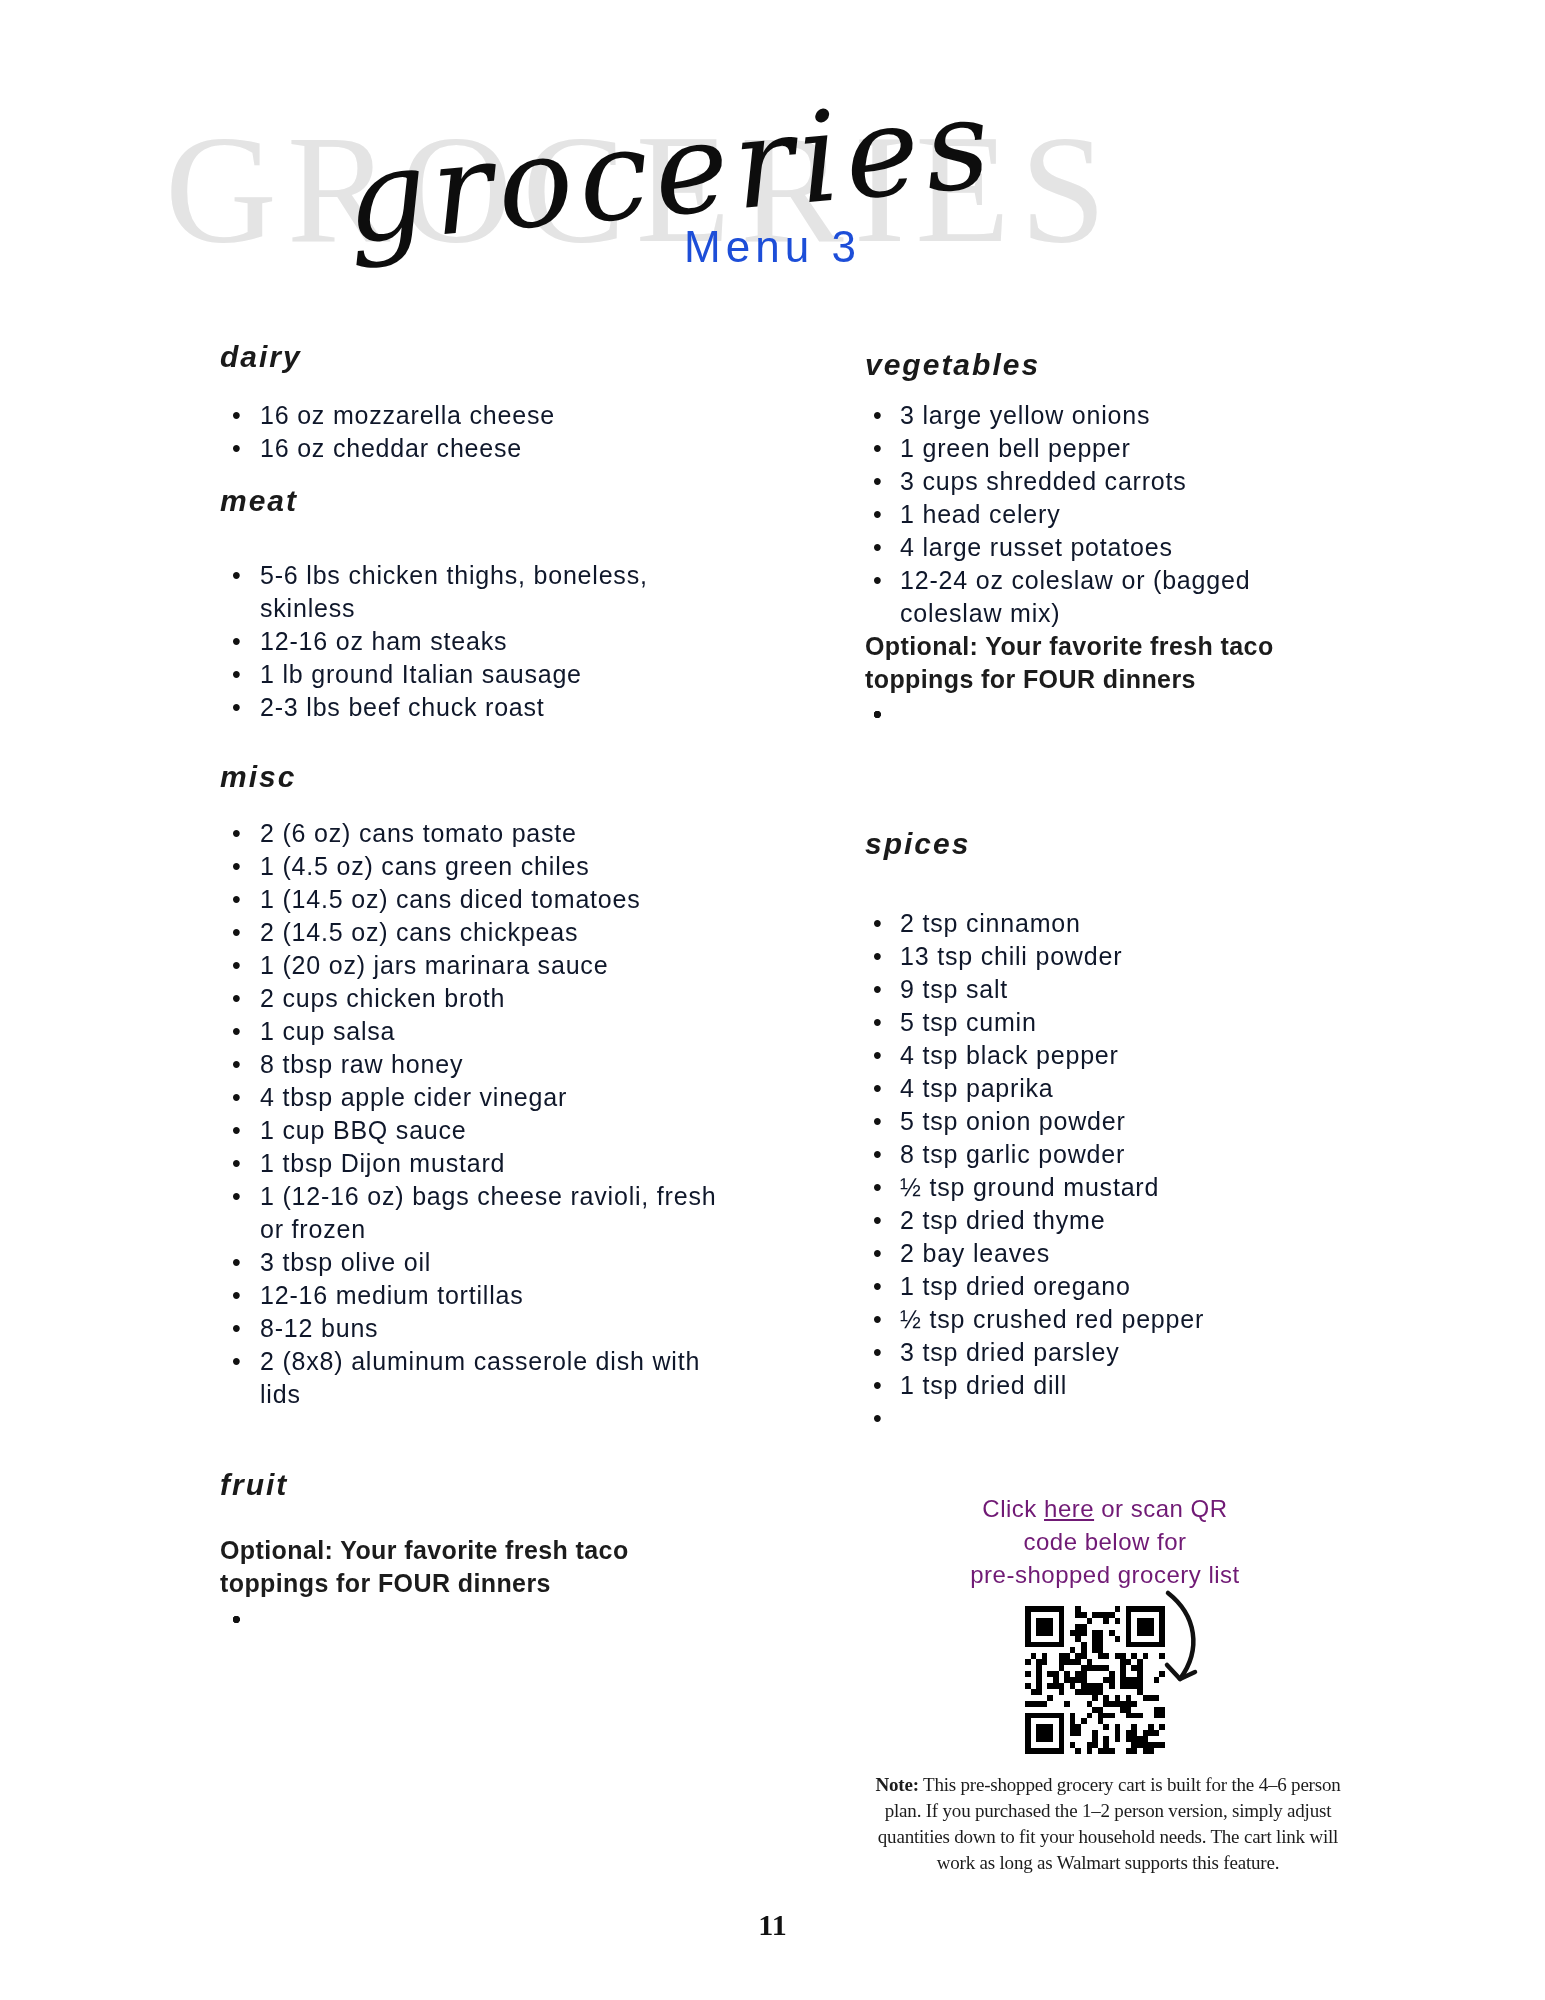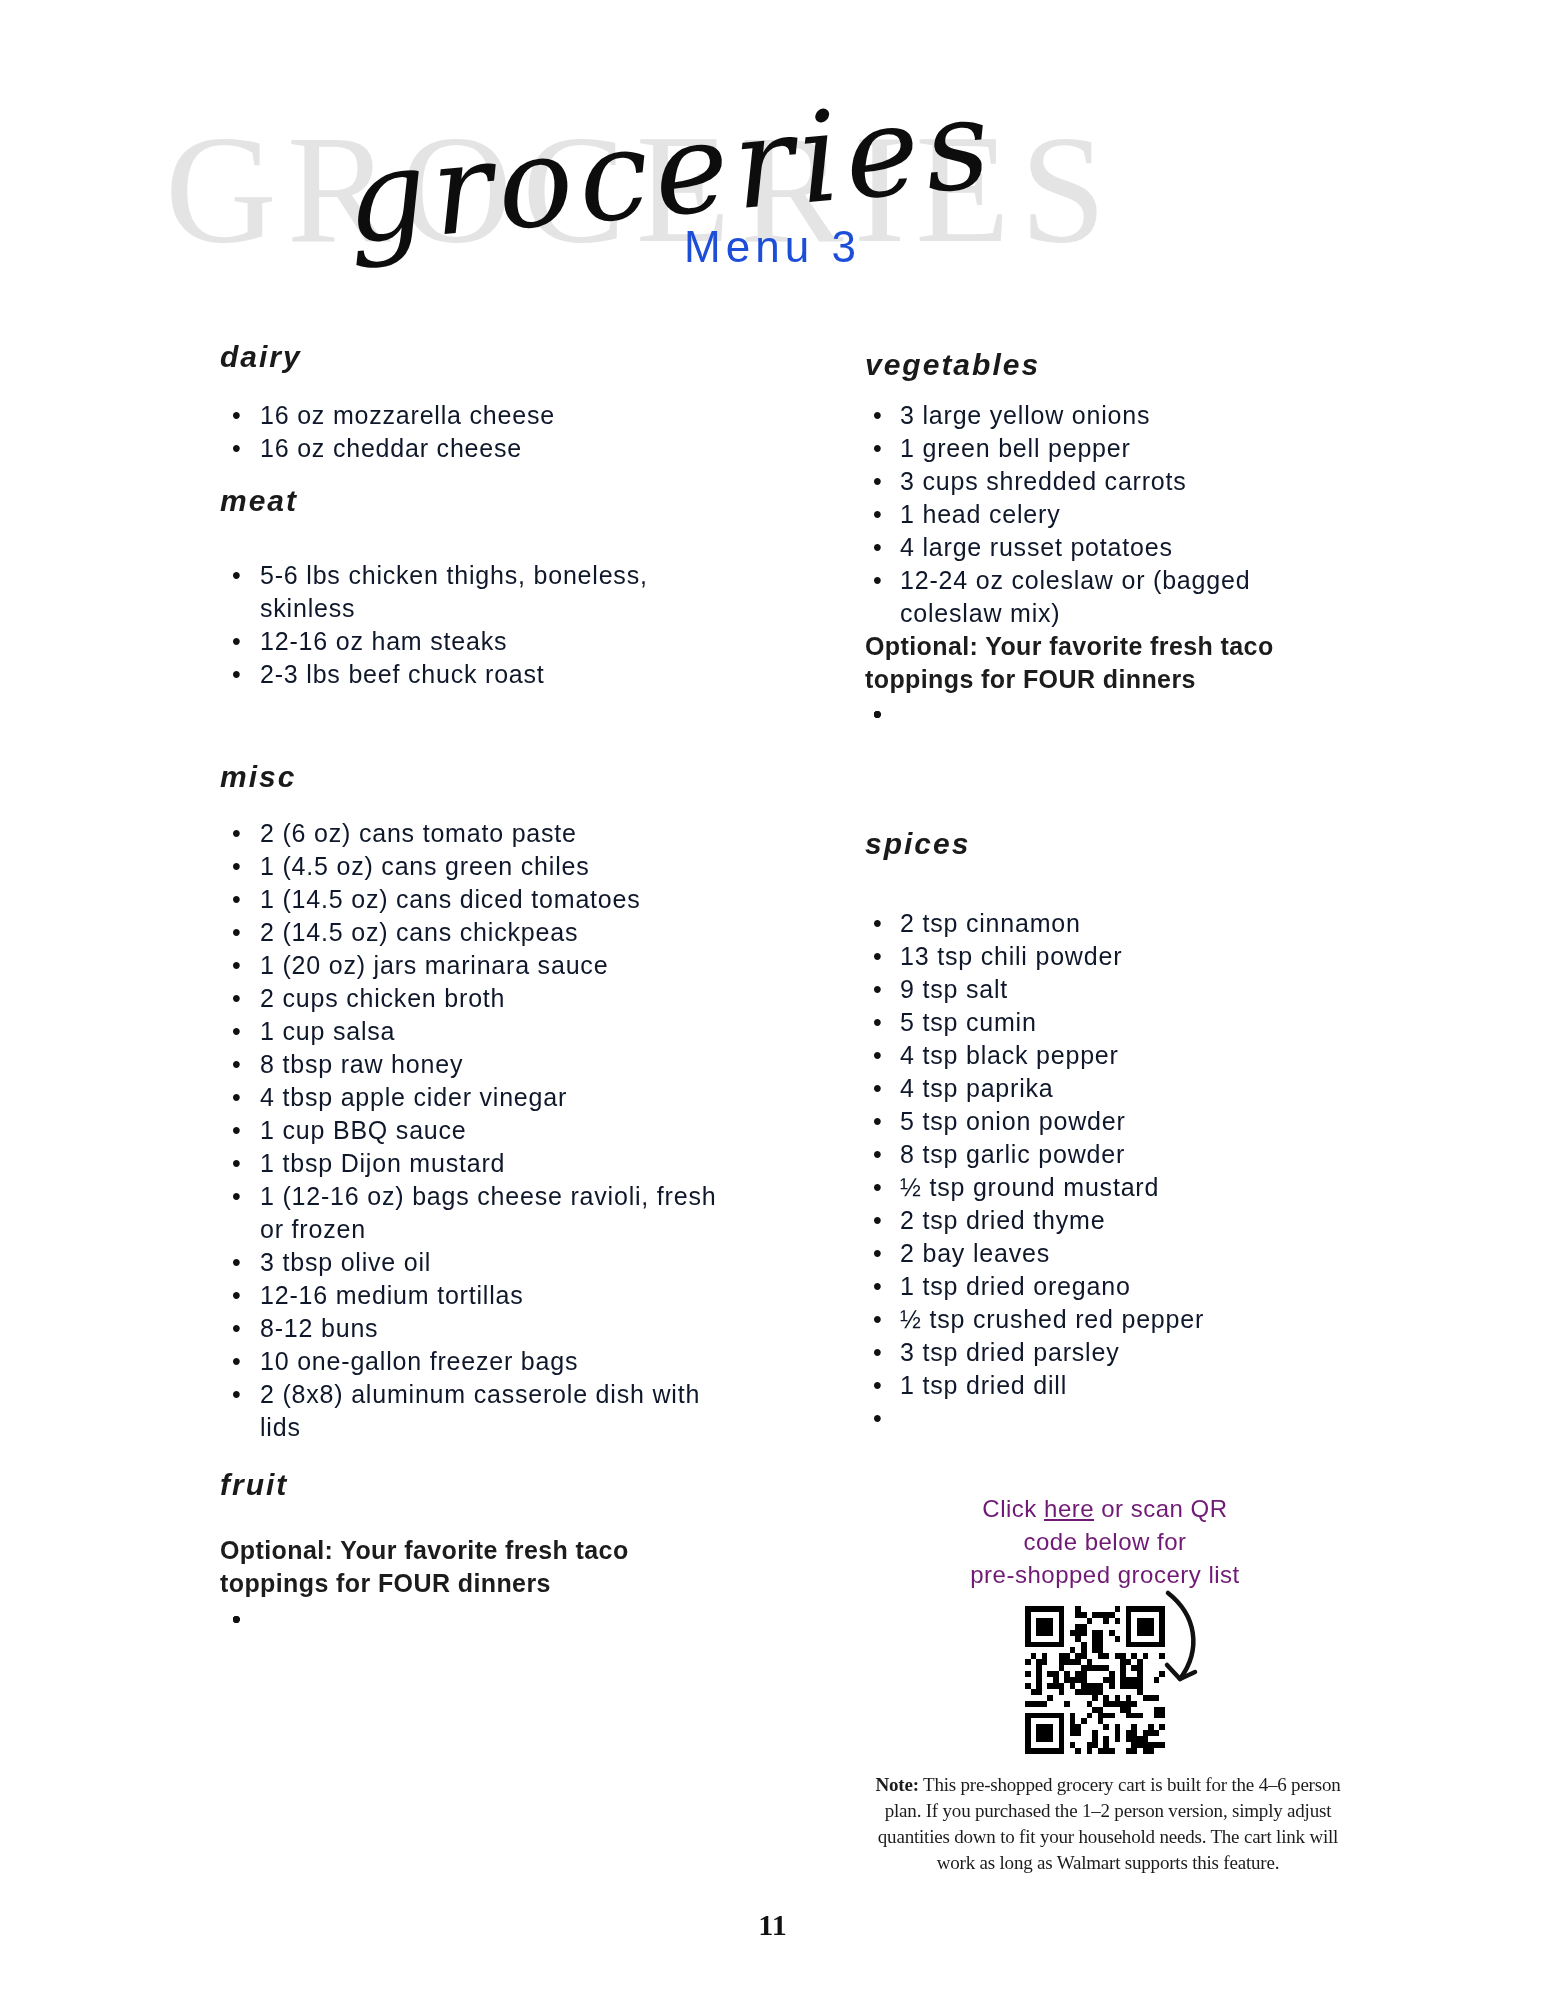--- a/index.html
+++ b/index.html
@@ -51,20 +51,21 @@
         <li>16 oz mozzarella cheese</li>
         <li>16 oz cheddar cheese</li>
       </ul>
   </div>
 
   <div class="abs" style="left:220px;top:484px;width:500px;">
     <div class="heading">meat</div>
     <ul class="glist" style="margin-top:41px;">
         <li>5-6 lbs chicken thighs, boneless, skinless</li>
         <li>12-16 oz ham steaks</li>
+        <li>1 lb ground Italian sausage</li>
         <li>2-3 lbs beef chuck roast</li>
       </ul>
   </div>
 
   <div class="abs" style="left:220px;top:760px;width:500px;">
     <div class="heading">misc</div>
     <ul class="glist" style="margin-top:23px;">
         <li>2 (6 oz) cans tomato paste</li>
         <li>1 (4.5 oz) cans green chiles</li>
         <li>1 (14.5 oz) cans diced tomatoes</li>
@@ -73,21 +74,20 @@
         <li>2 cups chicken broth</li>
         <li>1 cup salsa</li>
         <li>8 tbsp raw honey</li>
         <li>4 tbsp apple cider vinegar</li>
         <li>1 cup BBQ sauce</li>
         <li>1 tbsp Dijon mustard</li>
         <li>1 (12-16 oz) bags cheese ravioli, fresh or frozen</li>
         <li>3 tbsp olive oil</li>
         <li>12-16 medium tortillas</li>
         <li>8-12 buns</li>
-        <li>10 one-gallon freezer bags</li>
         <li>2 (8x8) aluminum casserole dish with lids</li>
       </ul>
   </div>
 
   <div class="abs" style="left:220px;top:1468px;width:505px;">
     <div class="heading">fruit</div>
     <div class="optional" style="margin-top:32px;">Optional: Your favorite fresh taco toppings for FOUR dinners</div>
     <ul class="glist" style="margin-top:3px;line-height:32px;">
         <li></li>
         <li></li>

